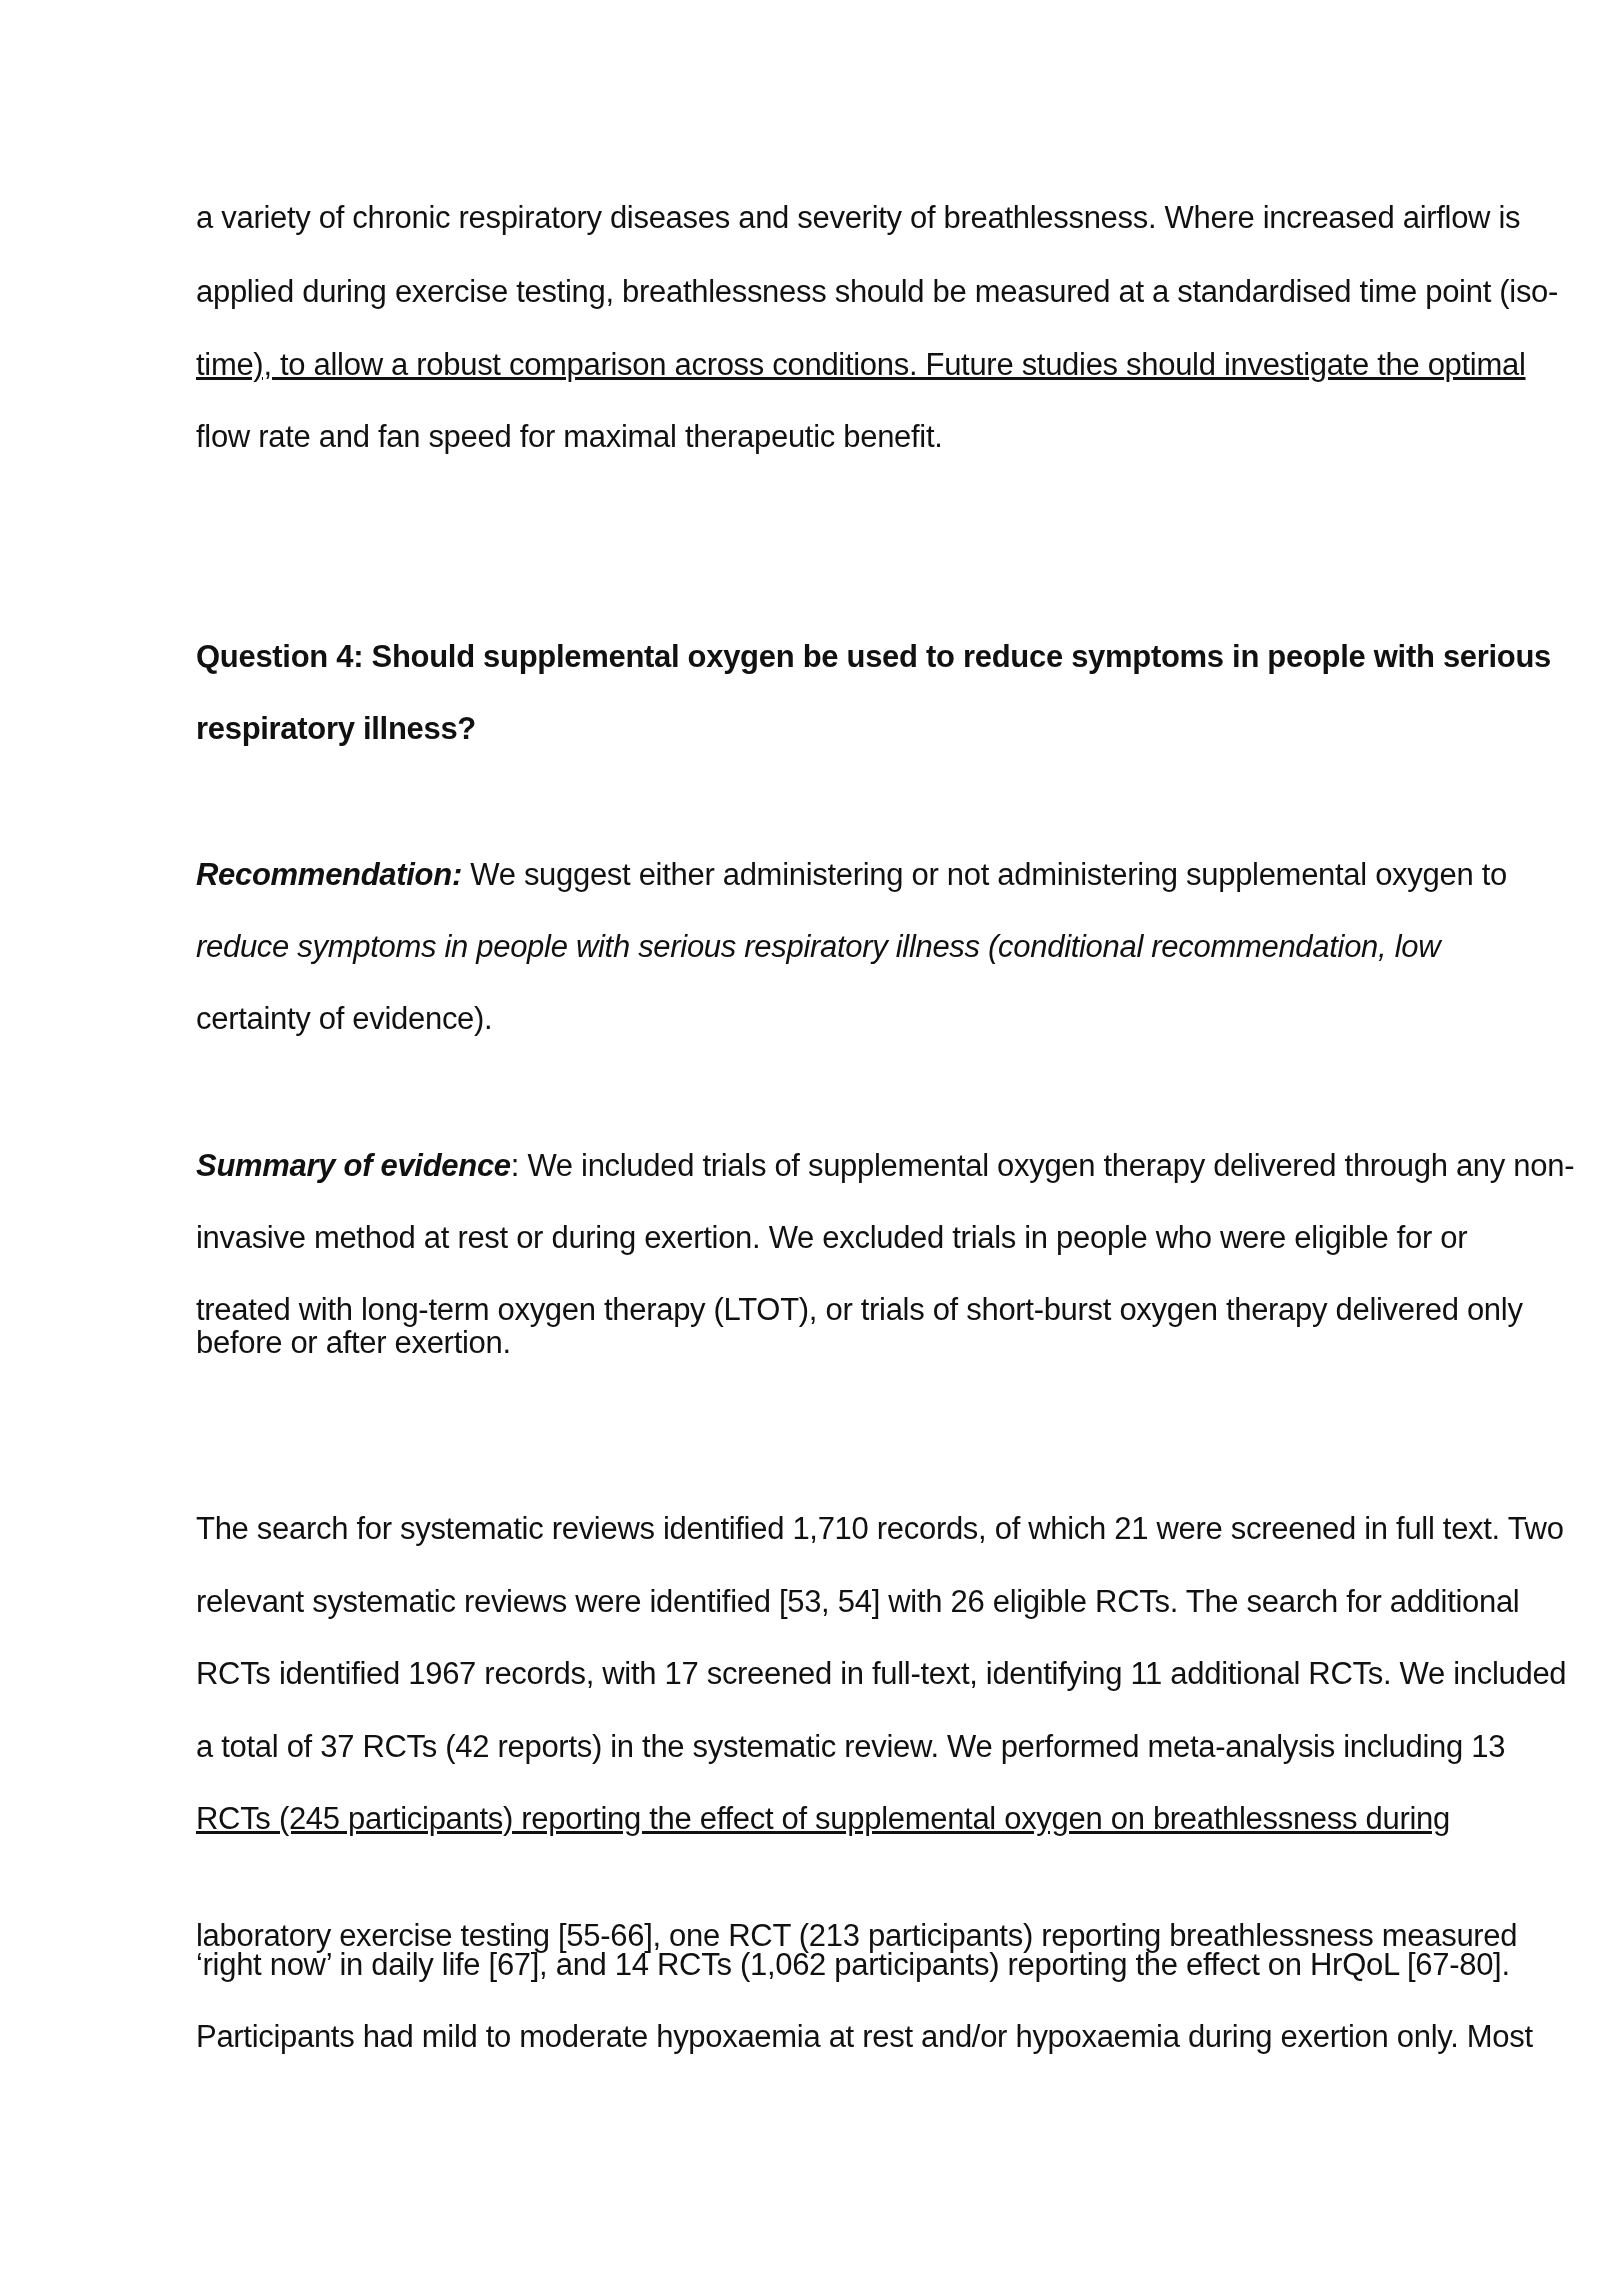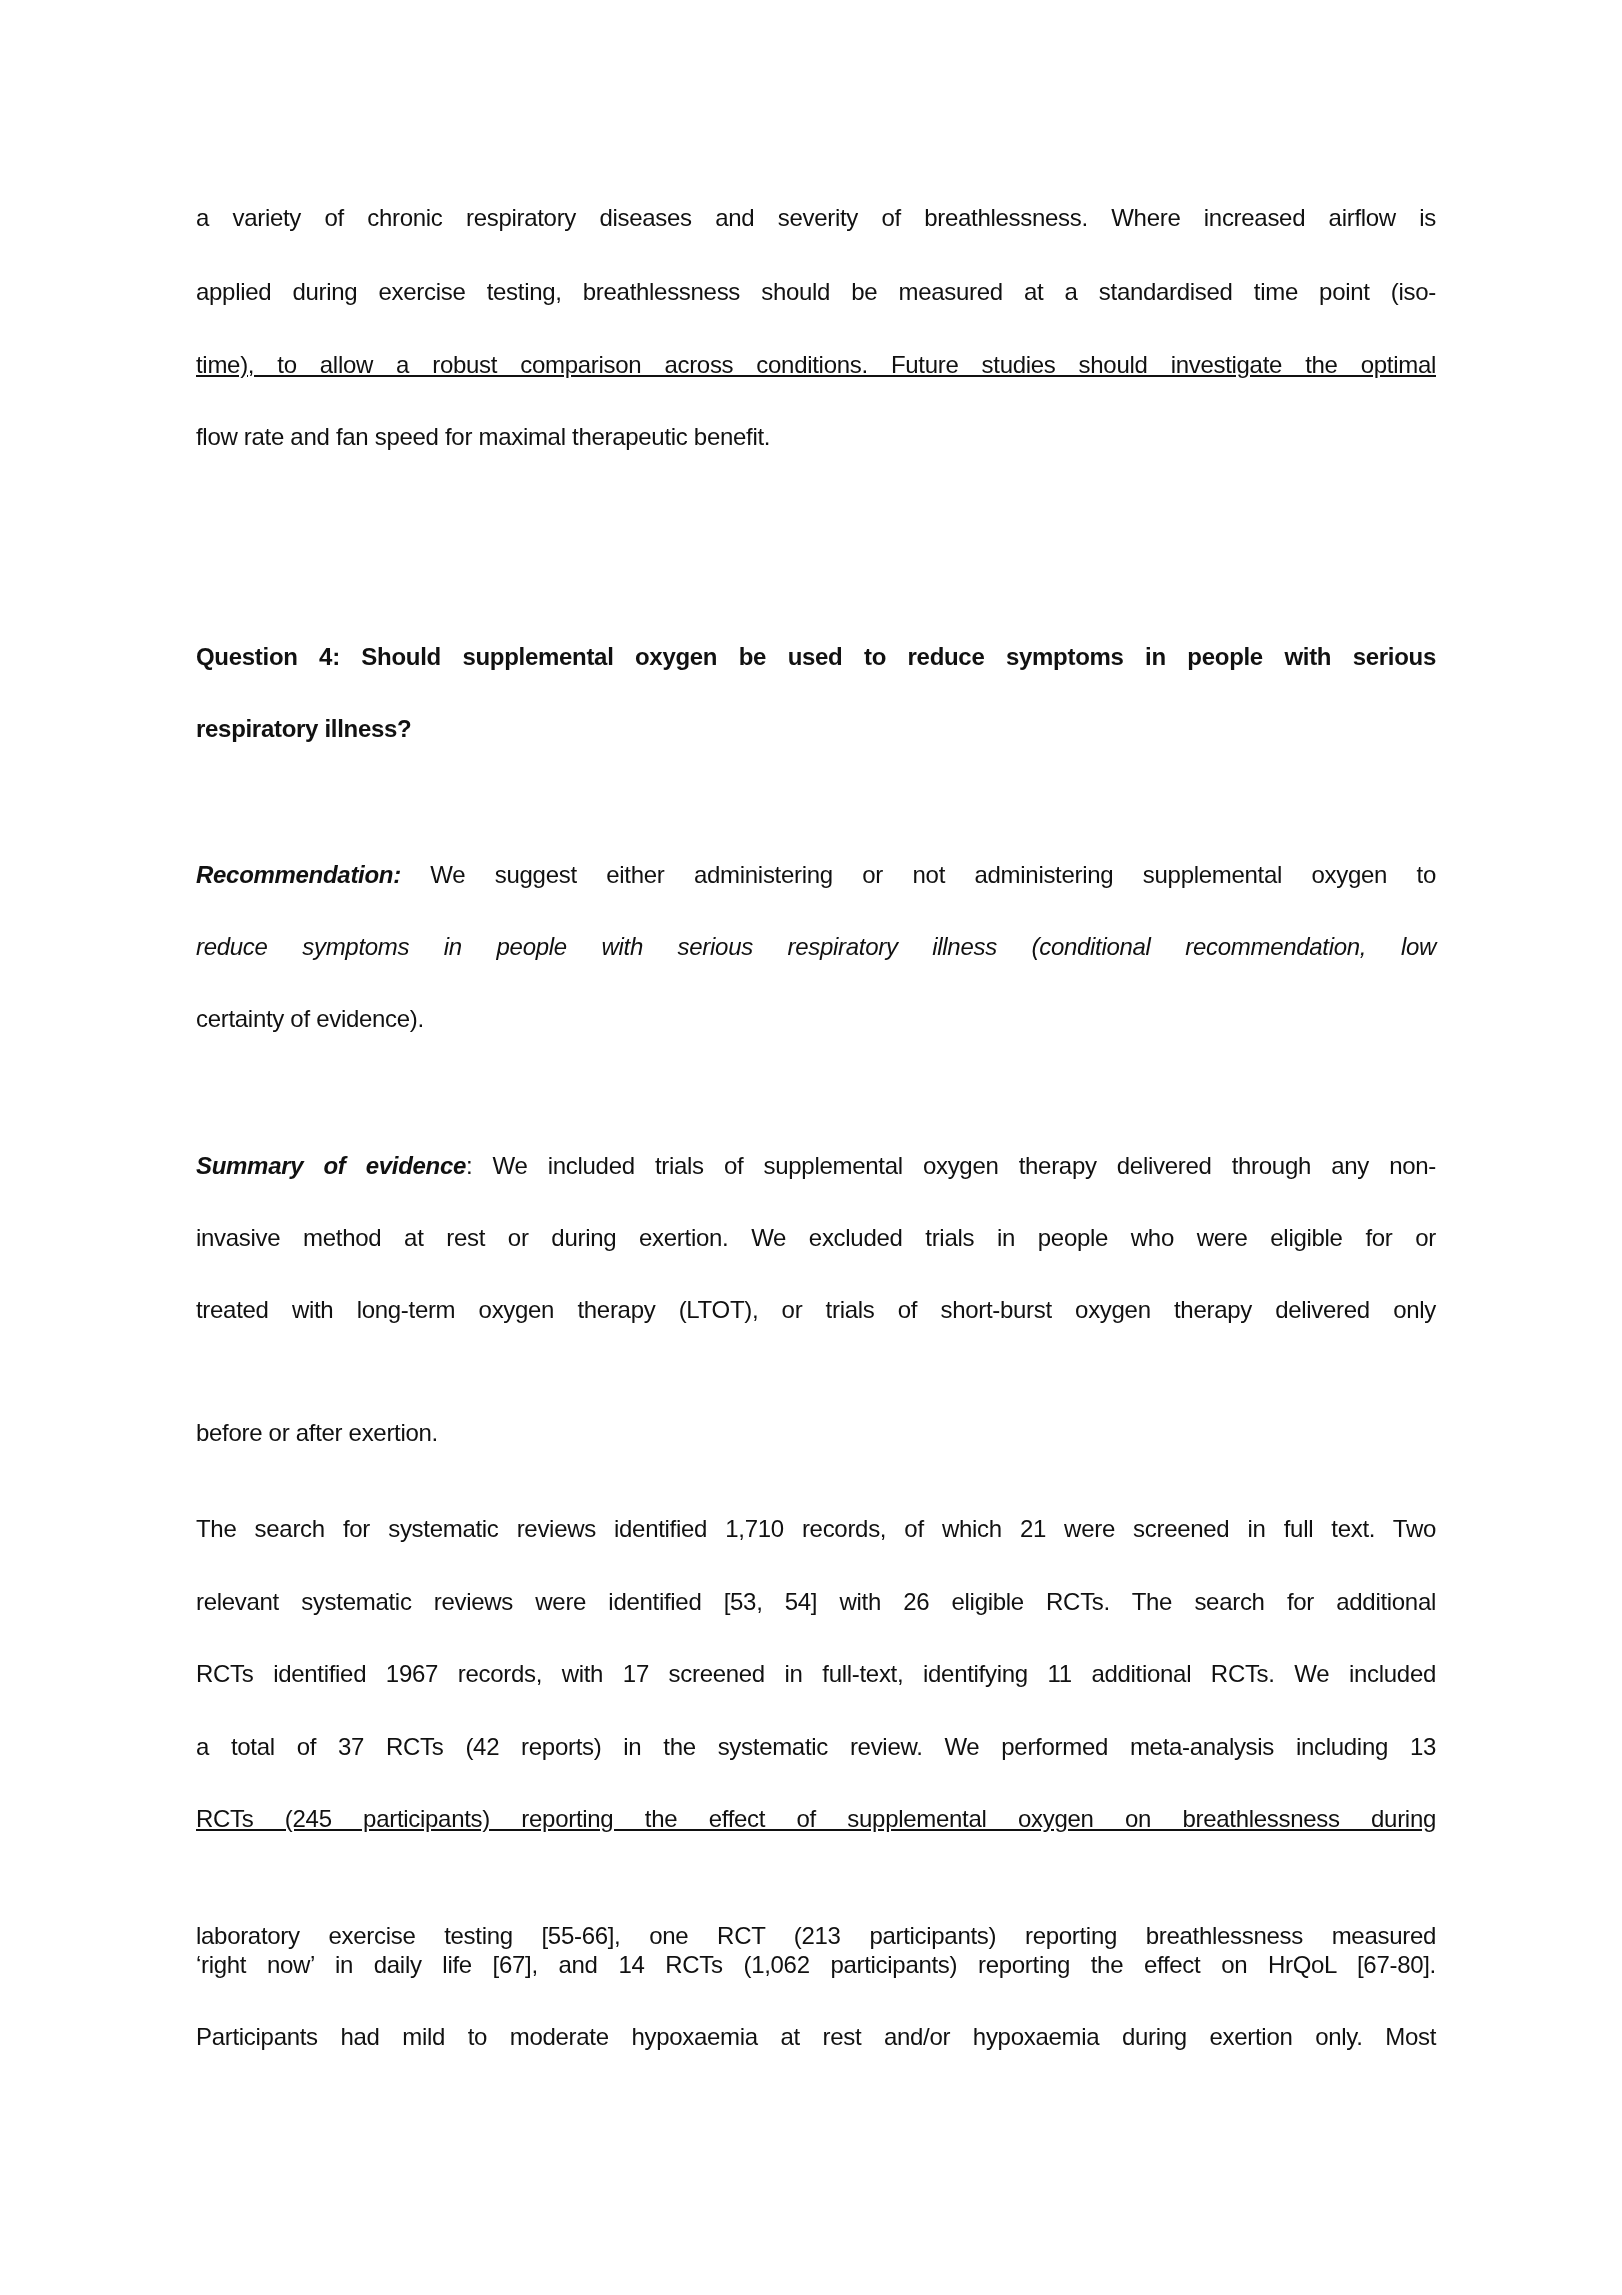--- a/index.html
+++ b/index.html
@@ -19,21 +19,21 @@
       position: absolute;
       left: 196px;
       top: 0;
       width: 1240px;
     }
     .line {
       position: absolute;
       left: 0;
       width: 1240px;
       height: 39px;
-      font-size: 24px;
+      font-size: 31px;
       line-height: 39px;
       white-space: nowrap;
       text-align: justify;
       text-align-last: justify;
       letter-spacing: -0.3px;
     }
     .line.last {
       text-align-last: left;
     }
     .bold { font-weight: bold; }
@@ -59,21 +59,21 @@
   <div>
     <div class="line" style="top:855px;"><span class="bi">Recommendation:</span><span> We suggest either administering or not administering supplemental oxygen to</span></div>
     <div class="line" style="top:927px;font-style:italic;">reduce symptoms in people with serious respiratory illness (conditional recommendation, low</div>
     <div class="line last" style="top:999px;">certainty of evidence).</div>
   </div>
 
   <div>
     <div class="line" style="top:1146px;"><span class="bi">Summary of evidence</span><span>: We included trials of supplemental oxygen therapy delivered through any non-</span></div>
     <div class="line" style="top:1218px;">invasive method at rest or during exertion. We excluded trials in people who were eligible for or</div>
     <div class="line" style="top:1290px;">treated with long-term oxygen therapy (LTOT), or trials of short-burst oxygen therapy delivered only</div>
-    <div class="line last" style="top:1413px;">before or after exertion.</div>
+    <div class="line last" style="top:1323px;">before or after exertion.</div>
   </div>
 
   <div>
     <div class="line" style="top:1509px;">The search for systematic reviews identified 1,710 records, of which 21 were screened in full text. Two</div>
     <div class="line" style="top:1582px;">relevant systematic reviews were identified [53, 54] with 26 eligible RCTs. The search for additional</div>
     <div class="line" style="top:1654px;">RCTs identified 1967 records, with 17 screened in full-text, identifying 11 additional RCTs. We included</div>
     <div class="line" style="top:1727px;">a total of 37 RCTs (42 reports) in the systematic review. We performed meta-analysis including 13</div>
     <div class="line" style="top:1799px;text-decoration:underline;">RCTs (245 participants) reporting the effect of supplemental oxygen on breathlessness during</div>
     <div class="line" style="top:1916px;">laboratory exercise testing [55-66], one RCT (213 participants) reporting breathlessness measured</div>
     <div class="line" style="top:1945px;">‘right now’ in daily life [67], and 14 RCTs (1,062 participants) reporting the effect on HrQoL [67-80].</div>

